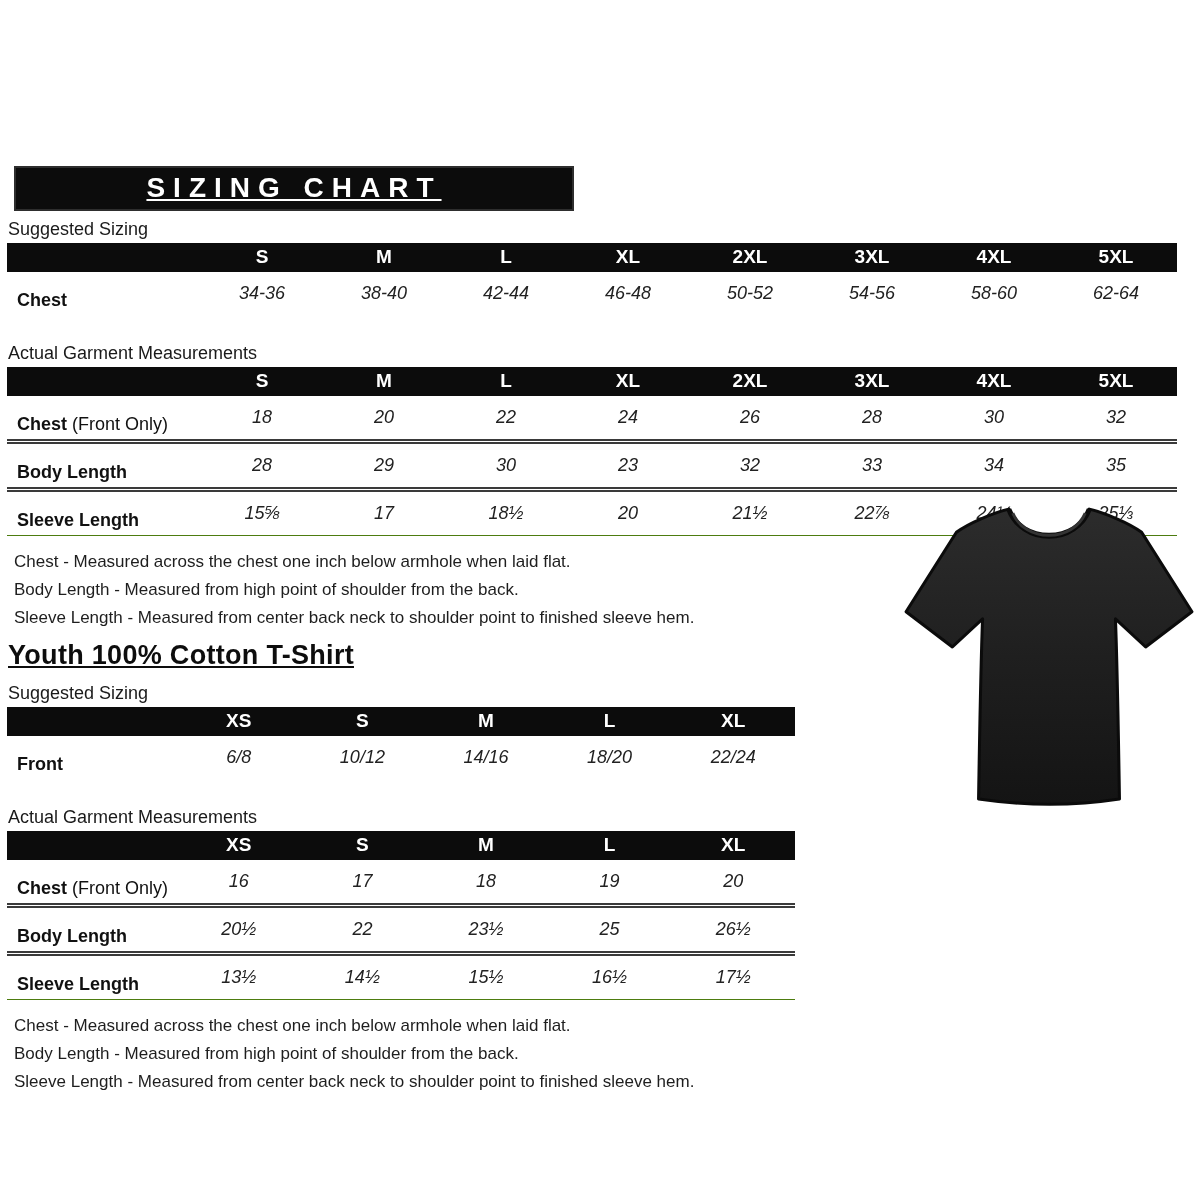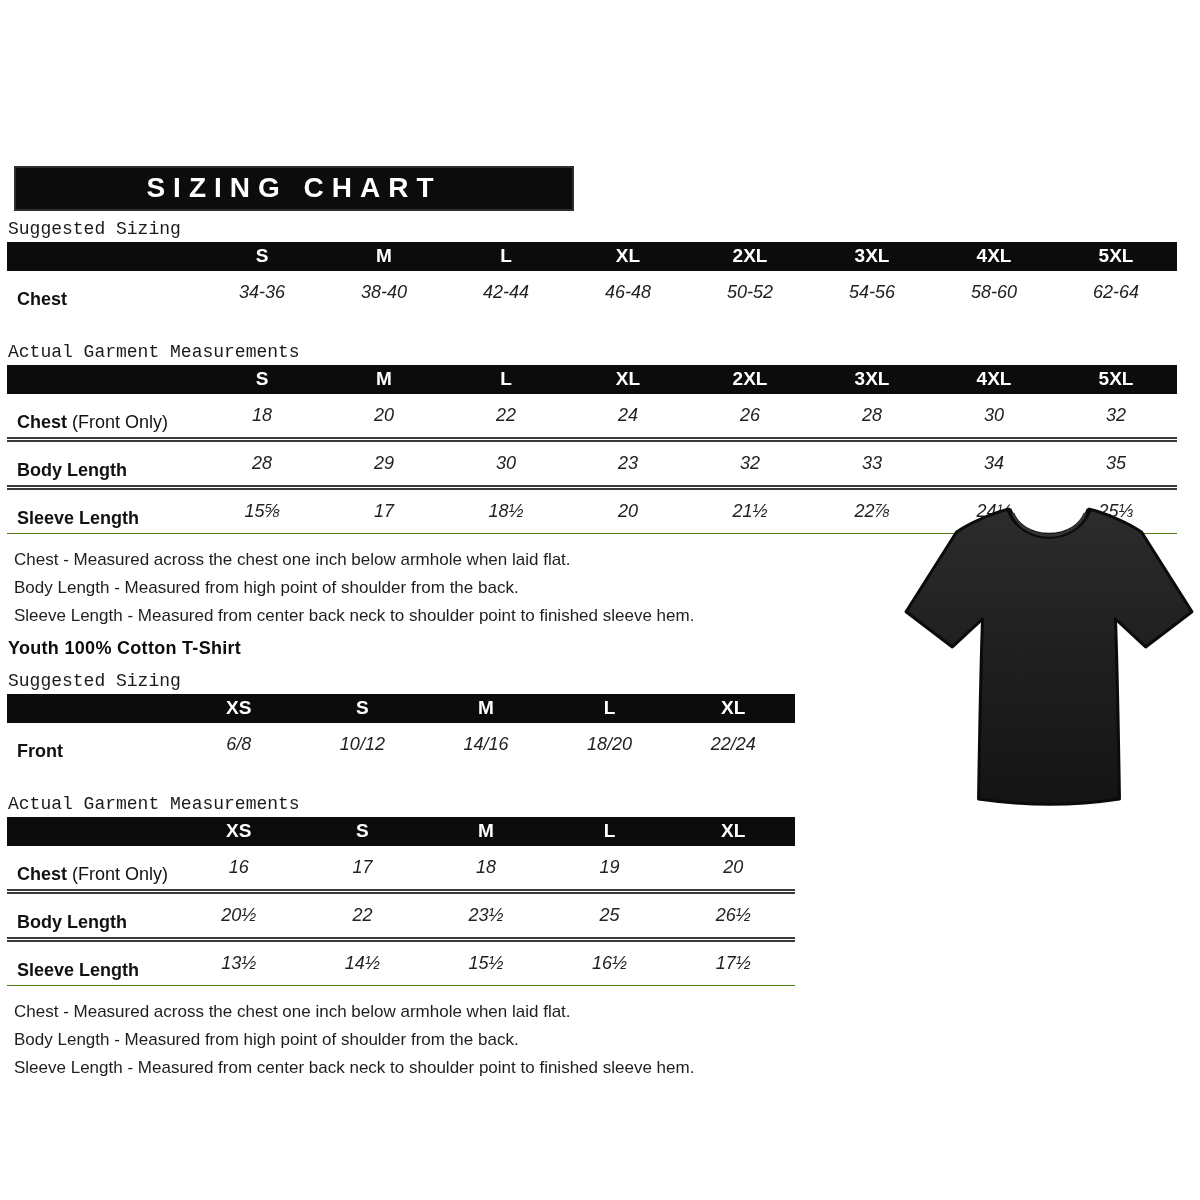--- a/index.html
+++ b/index.html
@@ -5,44 +5,44 @@
   * { box-sizing: border-box; margin: 0; padding: 0; }
   html, body { width: 1200px; height: 1200px; background: #ffffff; overflow: hidden; }
   body { font-family: "Liberation Sans", sans-serif; color: #1c1c1c; position: relative; }
 
   .content { padding: 166px 12px 0 6px; }
 
   .header-row { display: flex; align-items: flex-start; margin-left: 8px; }
   .page-title { font-size: 29px; font-weight: 400; color: #111; flex: 0 0 338px; letter-spacing: 0.5px; }
   .banner { flex: 0 0 560px; background: #0c0c0c; border: 2px solid #2e2e2e; color: #fff;
             font-weight: 700; font-size: 28px; letter-spacing: 8px; text-align: center;
-            padding: 4px 0 5px 0; }
-
-  .section-label { font-size: 18px; color: #1a1a1a; margin: 0 0 3px 2px; font-family: Liberation Mono, monospace; }
+            padding: 4px 0 5px 0; text-decoration: underline; }
+
+  .section-label { font-size: 18px; color: #1a1a1a; margin: 0 0 3px 2px; }
   .lbl-1 { margin-top: 8px; }
   .lbl-2 { margin-top: 28px; }
 
   table.size-table { border-collapse: collapse; table-layout: fixed; margin-left: 1px; }
   table.adult { width: 1170px; }
   table.youth { width: 788px; }
   .size-table thead th { background: #0c0c0c; color: #ffffff; font-weight: 700; font-size: 19px;
                          padding: 3px 0 4px 0; text-align: center; }
   table.adult thead th:first-child, table.adult th.row-label { width: 194px; }
   table.youth thead th:first-child, table.youth th.row-label { width: 170px; }
   .size-table td { font-size: 18px; text-align: center; padding: 4px 0; color: #222; font-style: italic; }
   .size-table th.row-label { text-align: left; padding: 18px 0 4px 10px; font-size: 18px;
                              font-weight: 700; color: #111; white-space: nowrap; }
   .size-table th.row-label .sfx { font-weight: 400; }
   table.measure tbody tr { border-bottom: 5px double #3a3a3a; }
   table.measure tbody tr:last-child { border-bottom: 1px solid #4d7c0f; }
 
   .notes { margin: 12px 0 0 8px; }
   .note-line { font-size: 17px; color: #1e1e1e; line-height: 28px; }
 
-  .youth-title { font-size: 18px; font-weight: 700; color: #0d0d0d; margin: 8px 0 12px 2px; letter-spacing: 0.3px; }
+  .youth-title { font-size: 27px; font-weight: 700; color: #0d0d0d; margin: 8px 0 12px 2px; letter-spacing: 0.3px; text-decoration: underline; }
 
   .tshirt-wrap { position: absolute; left: 896px; top: 468px; width: 302px; height: 354px; }
   .tshirt-wrap svg { width: 100%; height: 100%; }
 </style>
 </head>
 <body>
 
 <div class="content">
 
   <div class="header-row">

